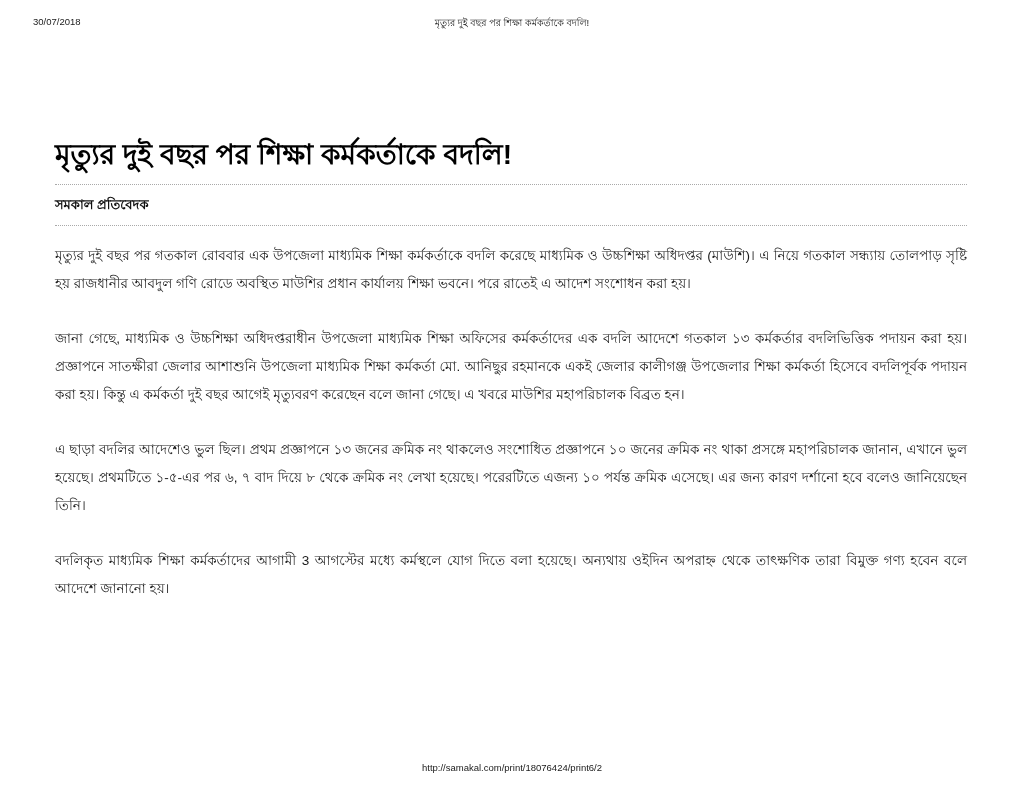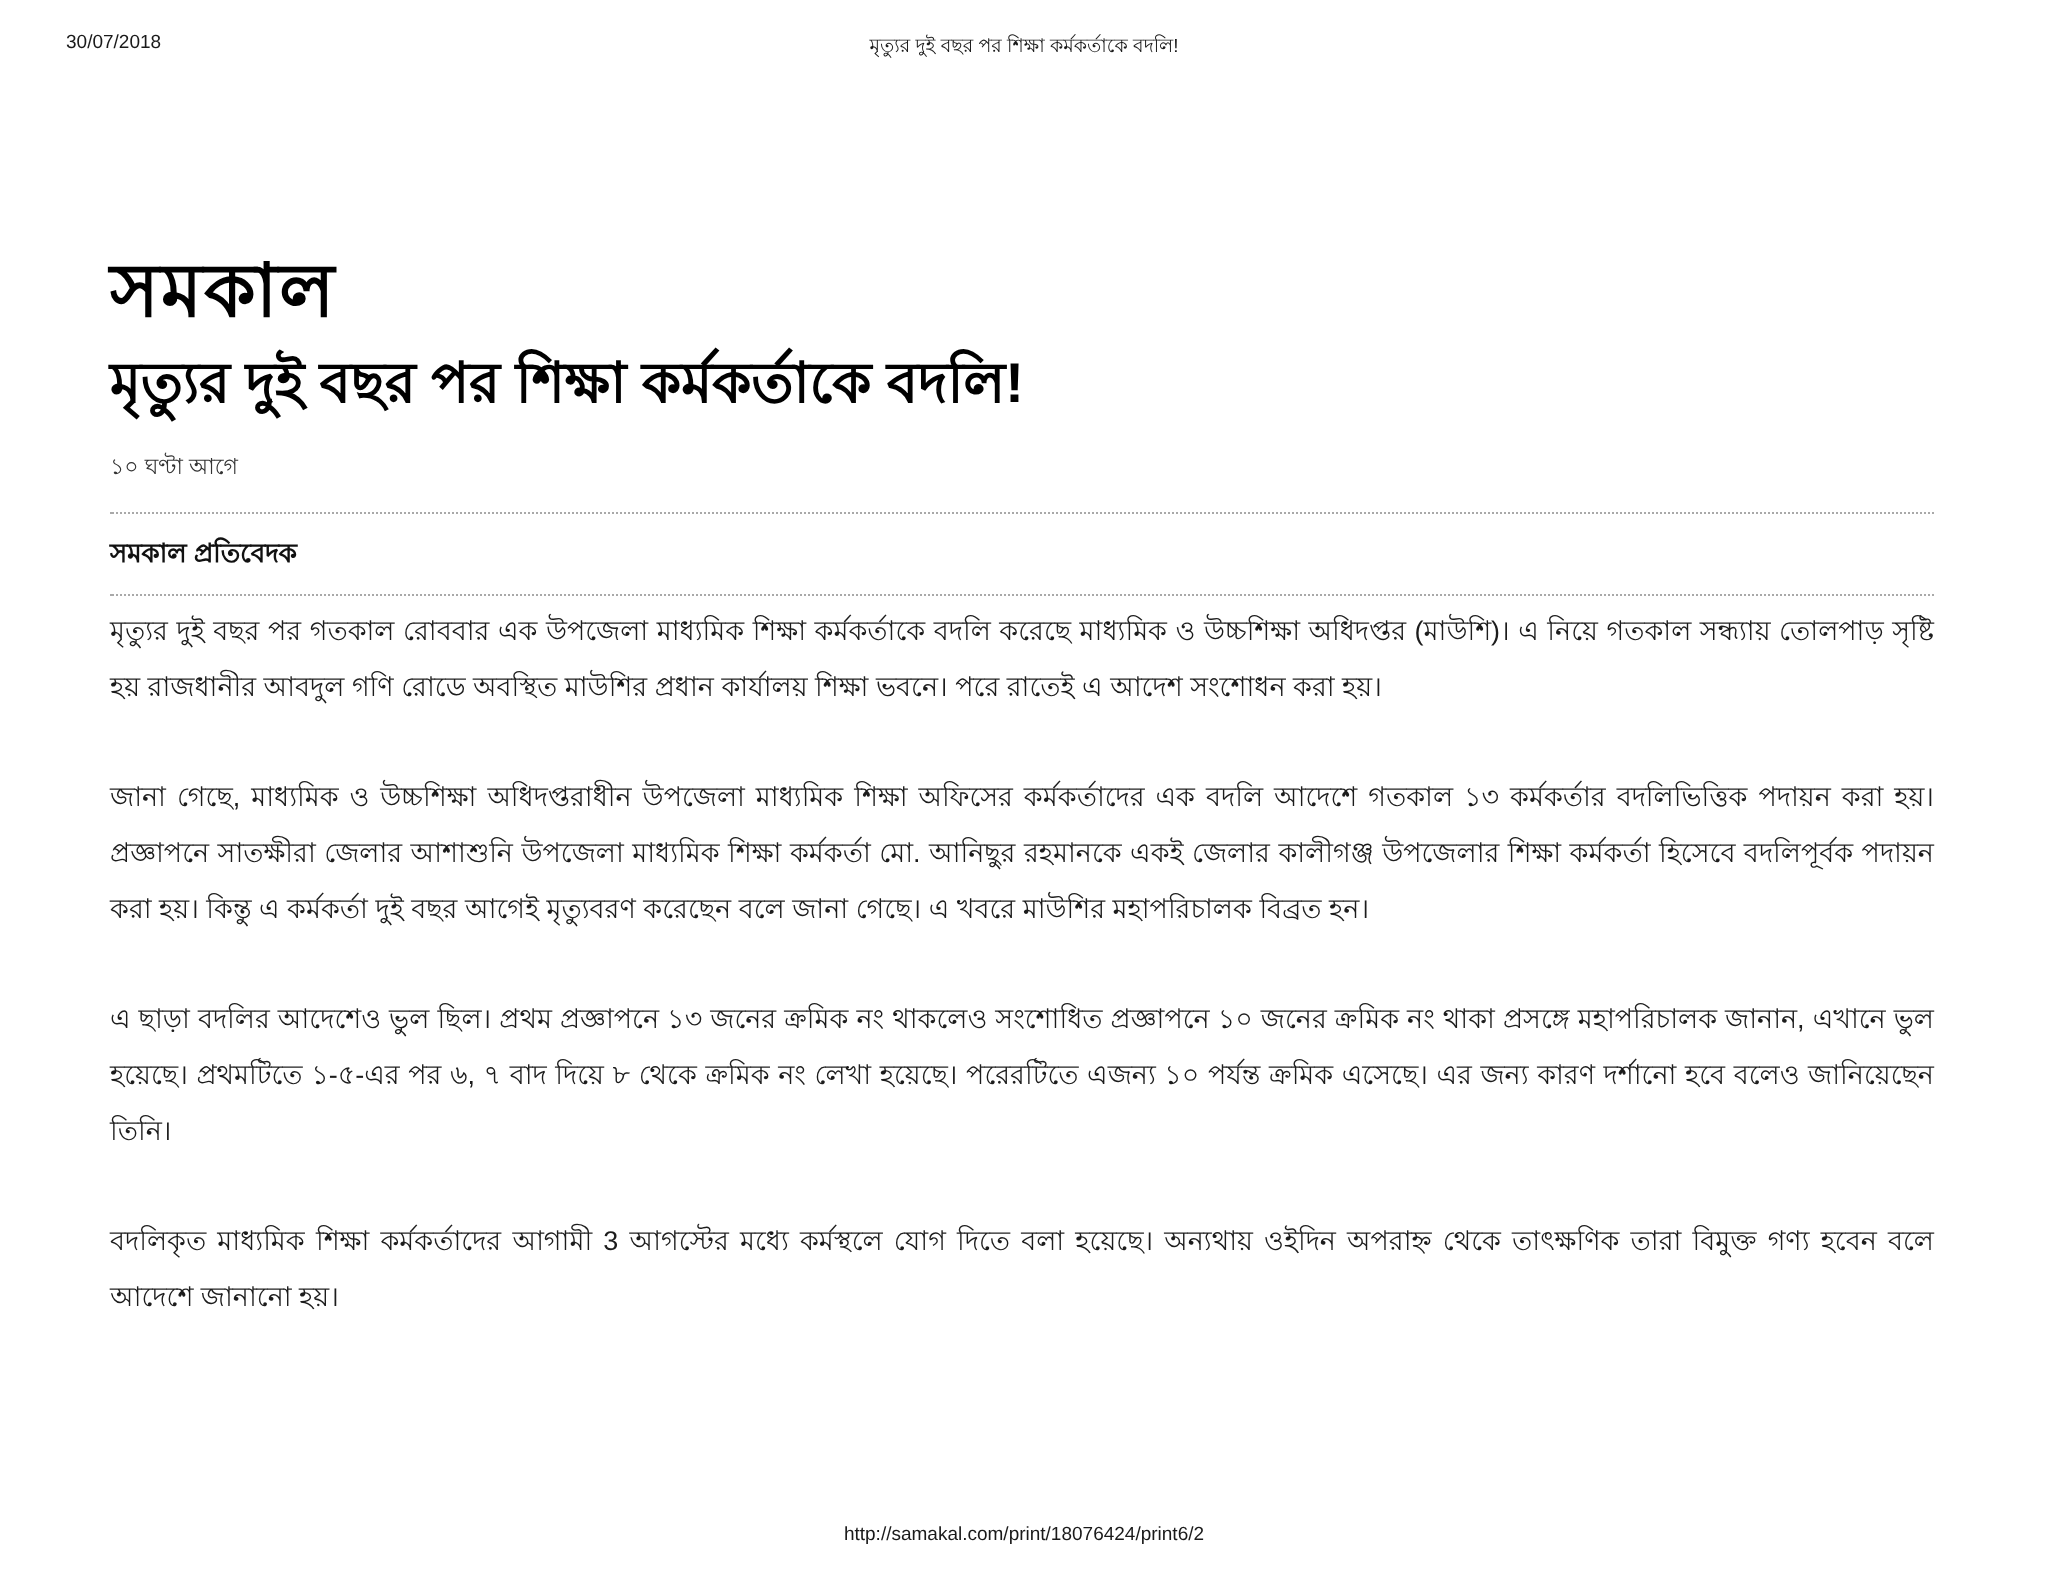--- a/index.html
+++ b/index.html
@@ -34,21 +34,21 @@
     font-size: 28px; font-weight: 600; line-height: 1.25;
     margin-top: 9px; color: #000;
   }
   .timeago { font-size: 11px; color: #333; margin-top: 16px; }
 
   .dotted { border-top: 1px dotted #a9a9a9; margin-top: 12px; }
 
   .byline { font-size: 13px; font-weight: bold; margin-top: 10px; color: #111; }
   .byline-rule { margin-top: 9px; }
 
-  .paras { margin-top: 4px; }
+  .paras { margin-top: 16px; }
   .paras p {
     font-size: 13.5px; line-height: 28px; text-align: justify;
     color: #1c1c1c; margin-bottom: 27px;
   }
   .paras p:last-child { margin-bottom: 0; }
 
   
   .print-footer {
     position: absolute; left: 33px; right: 33px; bottom: 18px;
     font-size: 9.5px; color: #1a1a1a;
@@ -59,23 +59,21 @@
 <body>
 
 <div class="page">
 
   <div class="print-header">
     <span class="ph-date">30/07/2018</span>
     <span class="ph-title">মৃত্যুর দুই বছর পর শিক্ষা কর্মকর্তাকে বদলি!</span>
   </div>
 
   <div class="content">
-    <div class="logo">সমকাল</div>
     <h1 class="headline">মৃত্যুর দুই বছর পর শিক্ষা কর্মকর্তাকে বদলি!</h1>
-    <div class="timeago">১০ ঘণ্টা আগে</div>
 
     <div class="dotted"></div>
     <div class="byline">সমকাল প্রতিবেদক</div>
     <div class="dotted byline-rule"></div>
 
     <div class="paras">
       <p>মৃত্যুর দুই বছর পর গতকাল রোববার এক উপজেলা মাধ্যমিক শিক্ষা কর্মকর্তাকে বদলি করেছে মাধ্যমিক ও উচ্চশিক্ষা অধিদপ্তর (মাউশি)। এ নিয়ে গতকাল সন্ধ্যায় তোলপাড় সৃষ্টি হয় রাজধানীর আবদুল গণি রোডে অবস্থিত মাউশির প্রধান কার্যালয় শিক্ষা ভবনে। পরে রাতেই এ আদেশ সংশোধন করা হয়।</p>
       <p>জানা গেছে, মাধ্যমিক ও উচ্চশিক্ষা অধিদপ্তরাধীন উপজেলা মাধ্যমিক শিক্ষা অফিসের কর্মকর্তাদের এক বদলি আদেশে গতকাল ১৩ কর্মকর্তার বদলিভিত্তিক পদায়ন করা হয়। প্রজ্ঞাপনে সাতক্ষীরা জেলার আশাশুনি উপজেলা মাধ্যমিক শিক্ষা কর্মকর্তা মো. আনিছুর রহমানকে একই জেলার কালীগঞ্জ উপজেলার শিক্ষা কর্মকর্তা হিসেবে বদলিপূর্বক পদায়ন করা হয়। কিন্তু এ কর্মকর্তা দুই বছর আগেই মৃত্যুবরণ করেছেন বলে জানা গেছে। এ খবরে মাউশির মহাপরিচালক বিব্রত হন।</p>
       <p>এ ছাড়া বদলির আদেশেও ভুল ছিল। প্রথম প্রজ্ঞাপনে ১৩ জনের ক্রমিক নং থাকলেও সংশোধিত প্রজ্ঞাপনে ১০ জনের ক্রমিক নং থাকা প্রসঙ্গে মহাপরিচালক জানান, এখানে ভুল হয়েছে। প্রথমটিতে ১-৫-এর পর ৬, ৭ বাদ দিয়ে ৮ থেকে ক্রমিক নং লেখা হয়েছে। পরেরটিতে এজন্য ১০ পর্যন্ত ক্রমিক এসেছে। এর জন্য কারণ দর্শানো হবে বলেও জানিয়েছেন তিনি।</p>
       <p>বদলিকৃত মাধ্যমিক শিক্ষা কর্মকর্তাদের আগামী 3 আগস্টের মধ্যে কর্মস্থলে যোগ দিতে বলা হয়েছে। অন্যথায় ওইদিন অপরাহ্ন থেকে তাৎক্ষণিক তারা বিমুক্ত গণ্য হবেন বলে আদেশে জানানো হয়।</p>

